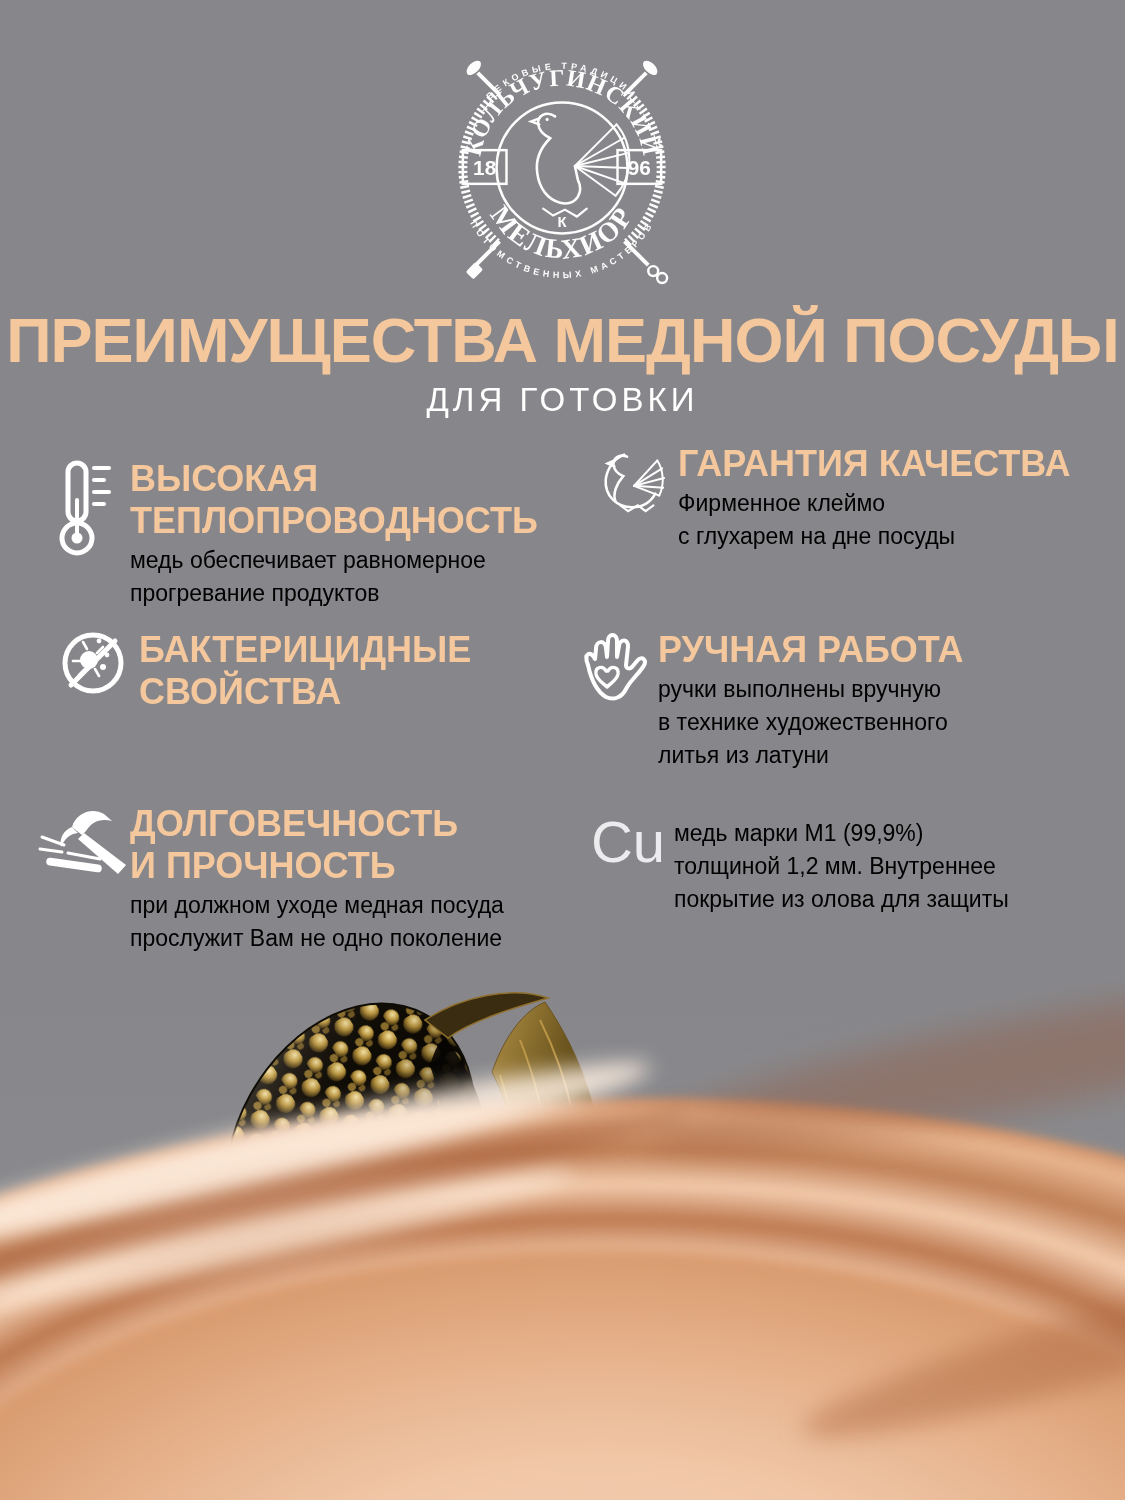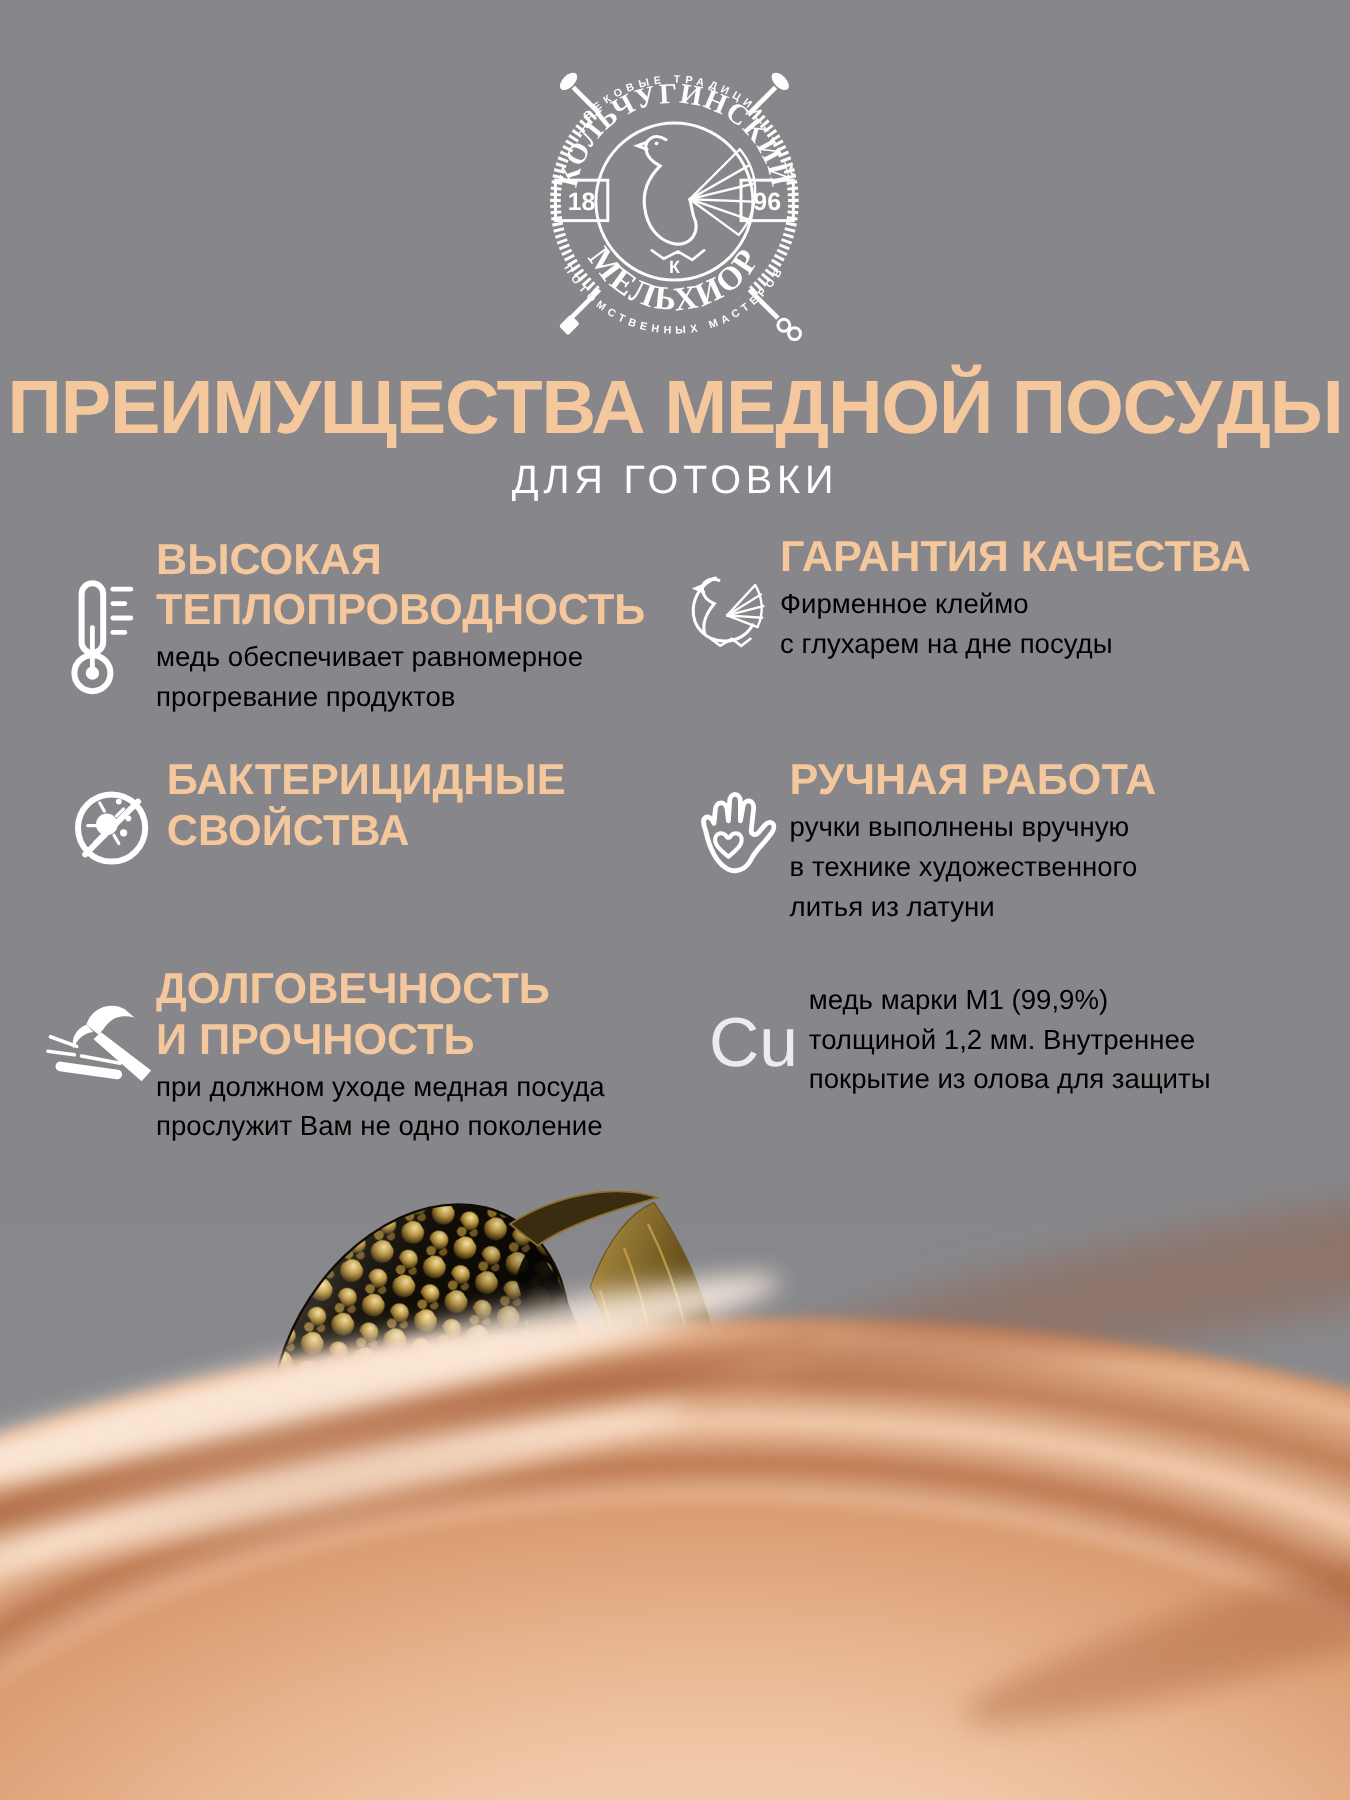--- a/index.html
+++ b/index.html
@@ -14,27 +14,27 @@
   .logo .arc-main{font-family:"Liberation Serif",serif;font-weight:700;}
 
   
   .title{position:absolute;left:0;top:304px;width:100%;text-align:center;
          font-size:63px;font-weight:700;color:#f4c79d;letter-spacing:-1px;white-space:nowrap;}
   .subtitle{position:absolute;left:0;top:381px;width:100%;text-align:center;
             font-size:33px;font-weight:400;color:#ffffff;letter-spacing:4px;}
 
   
   .feature{position:absolute;display:flex;gap:14px;align-items:flex-start;}
-  .f-0{left:52px;top:445px;width:505px;align-items:center;}
+  .f-0{left:52px;top:458px;width:505px;}
   .f-1{left:61px;top:629px;width:505px;}
   .f-2{left:52px;top:803px;width:515px;}
-  .f-3{left:572px;top:443px;width:480px;}
+  .f-3{left:600px;top:443px;width:480px;}
   .f-4{left:580px;top:629px;width:480px;}
   .f-5{left:596px;top:815px;width:480px;}
-  .icon-box{width:64px;flex:0 0 64px;display:flex;justify-content:center;align-items:flex-start;margin-top:27px;}
+  .icon-box{width:64px;flex:0 0 64px;display:flex;justify-content:center;align-items:flex-start;}
   .icon-box svg{flex:none;overflow:visible;}
   .f-text{flex:1;}
   .f-title{font-size:36px;font-weight:700;color:#f4c79d;line-height:1.17;
            white-space:pre-line;letter-spacing:0;}
   .f-body{font-size:23px;font-weight:400;color:#000000;line-height:1.43;
           white-space:pre-line;margin-top:2px;}
   .cu{font-size:58px;color:#ececee;line-height:1;margin-top:-2px;font-weight:400;}
 
   
   .photo{position:absolute;left:0;top:980px;width:1125px;height:520px;overflow:hidden;

